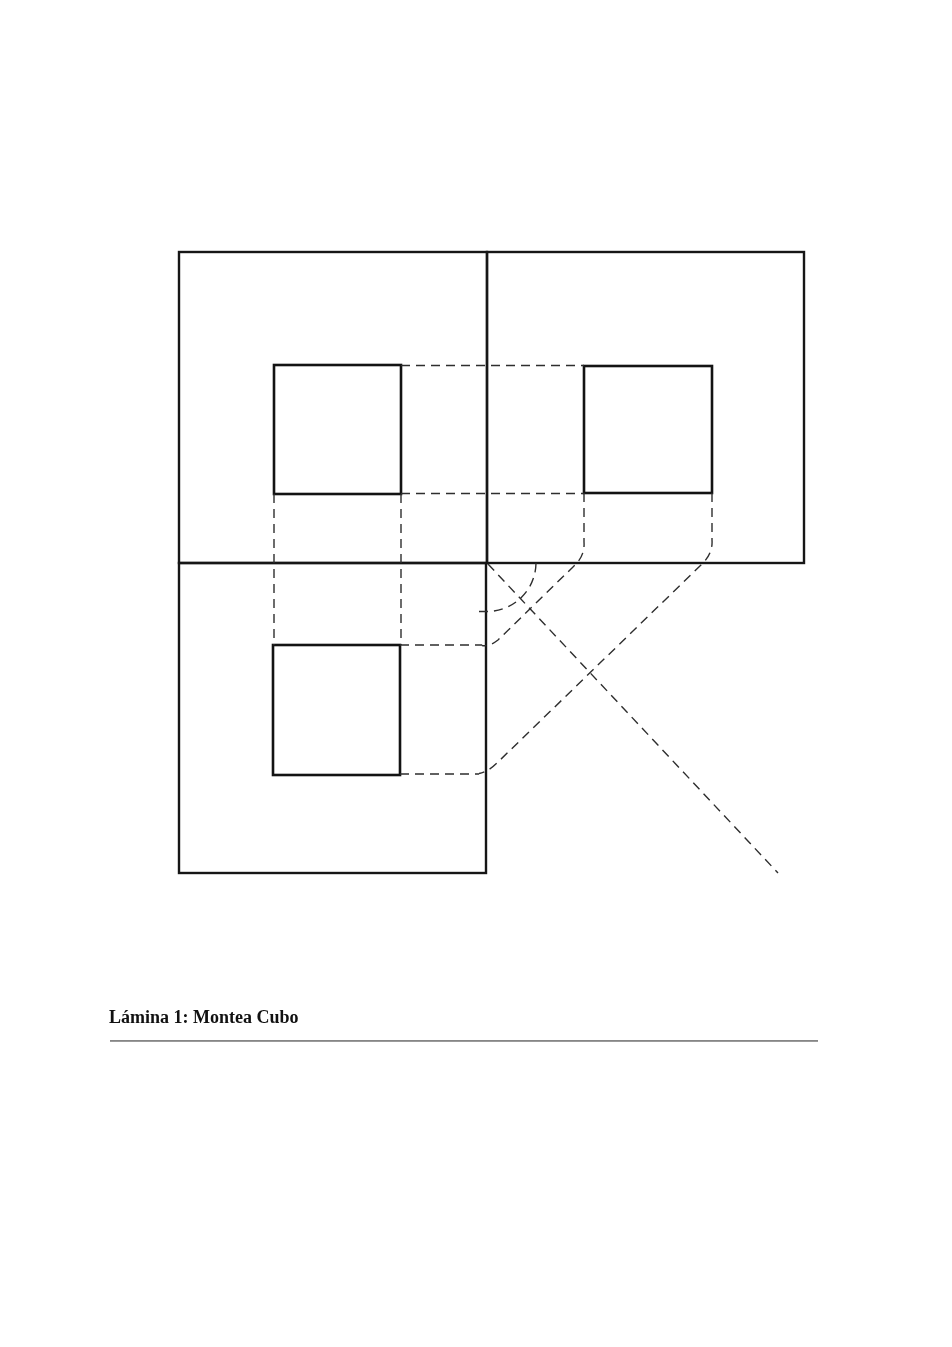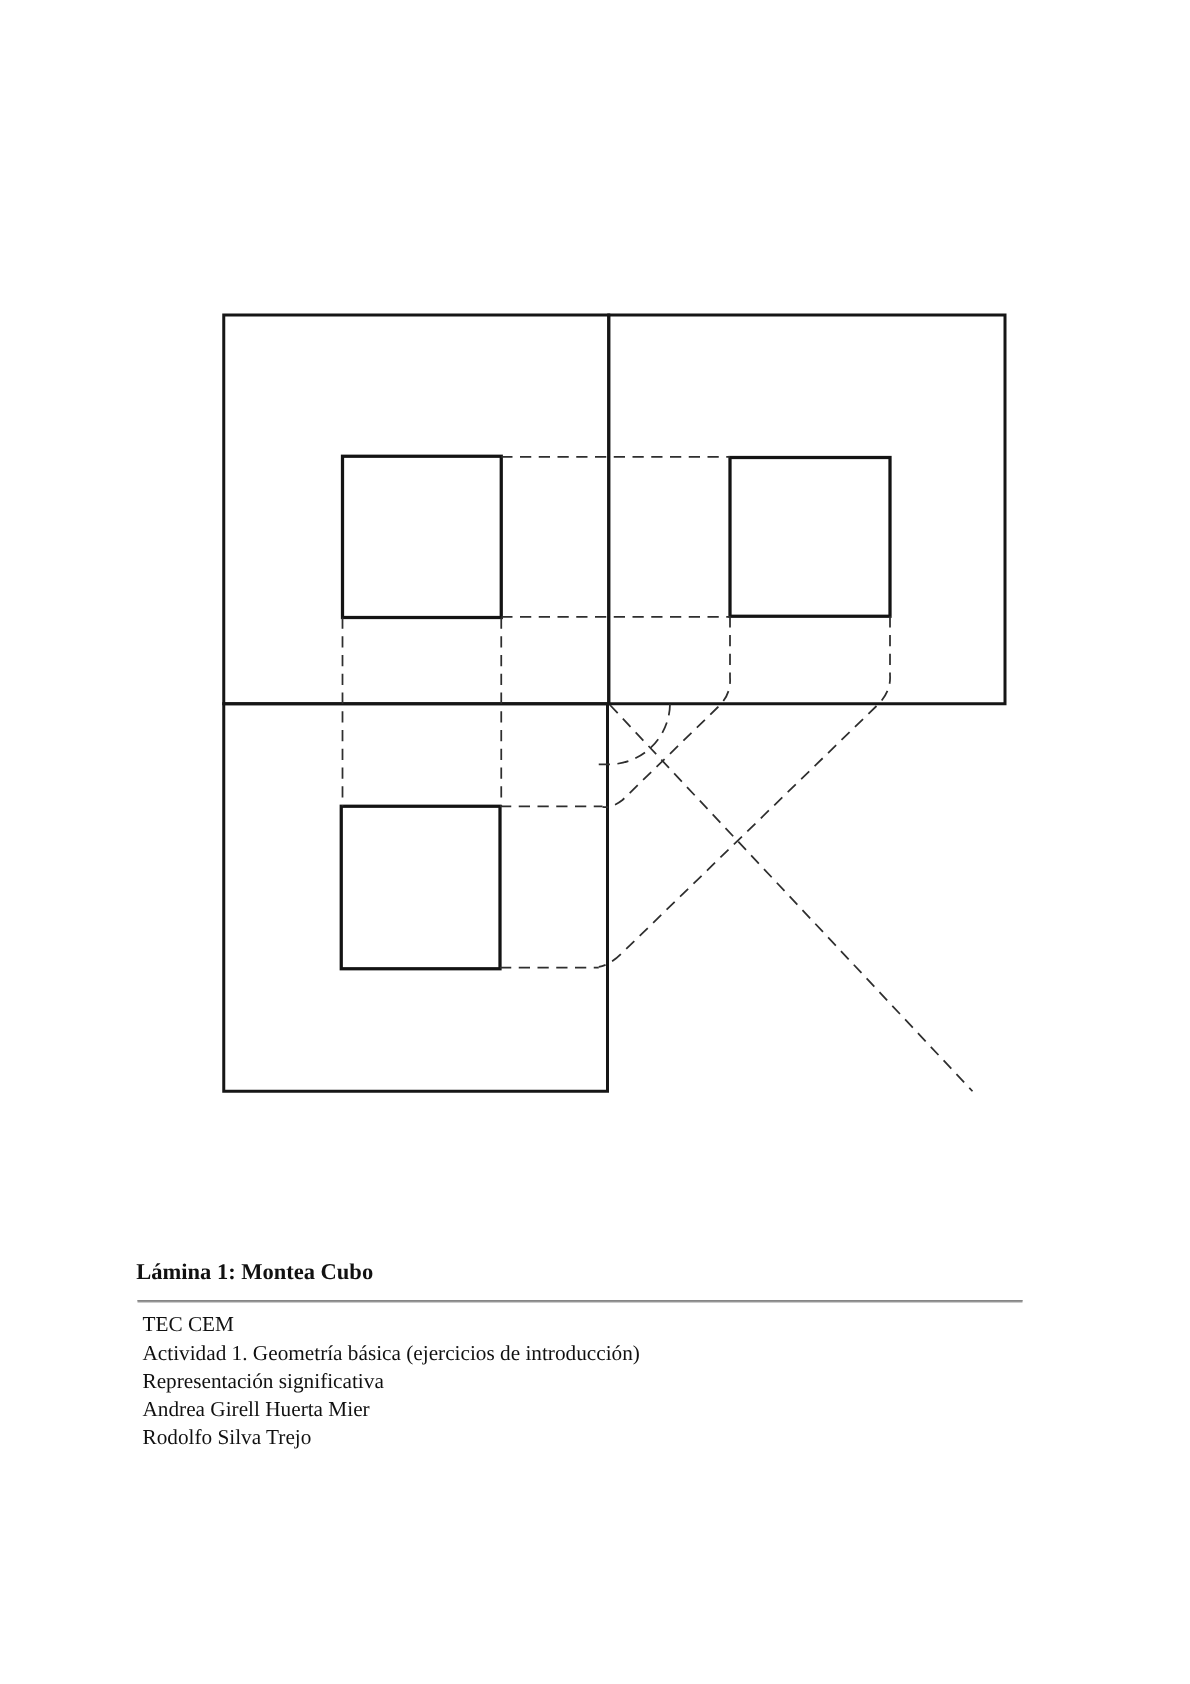--- a/index.html
+++ b/index.html
@@ -107,21 +107,14 @@
       <path class="dashed" d="M 488 564 L 778 873"></path>
 
       <path class="dashed" d="M 479 611.5 H 487 A 49 49 0 0 0 536 562.5"></path>
     </g>
   </svg>
 
   <div class="caption-title">Lámina 1: Montea Cubo</div>
 
   <div class="divider"></div>
 
-  <div class="credits">
-    <div class="credit-line">TEC CEM</div>
-    <div class="credit-line">Actividad 1. Geometría básica (ejercicios de introducción)</div>
-    <div class="credit-line">Representación significativa</div>
-    <div class="credit-line">Andrea Girell Huerta Mier</div>
-    <div class="credit-line">Rodolfo Silva Trejo</div>
-  </div>
 
 </div>
 
 </body></html>

